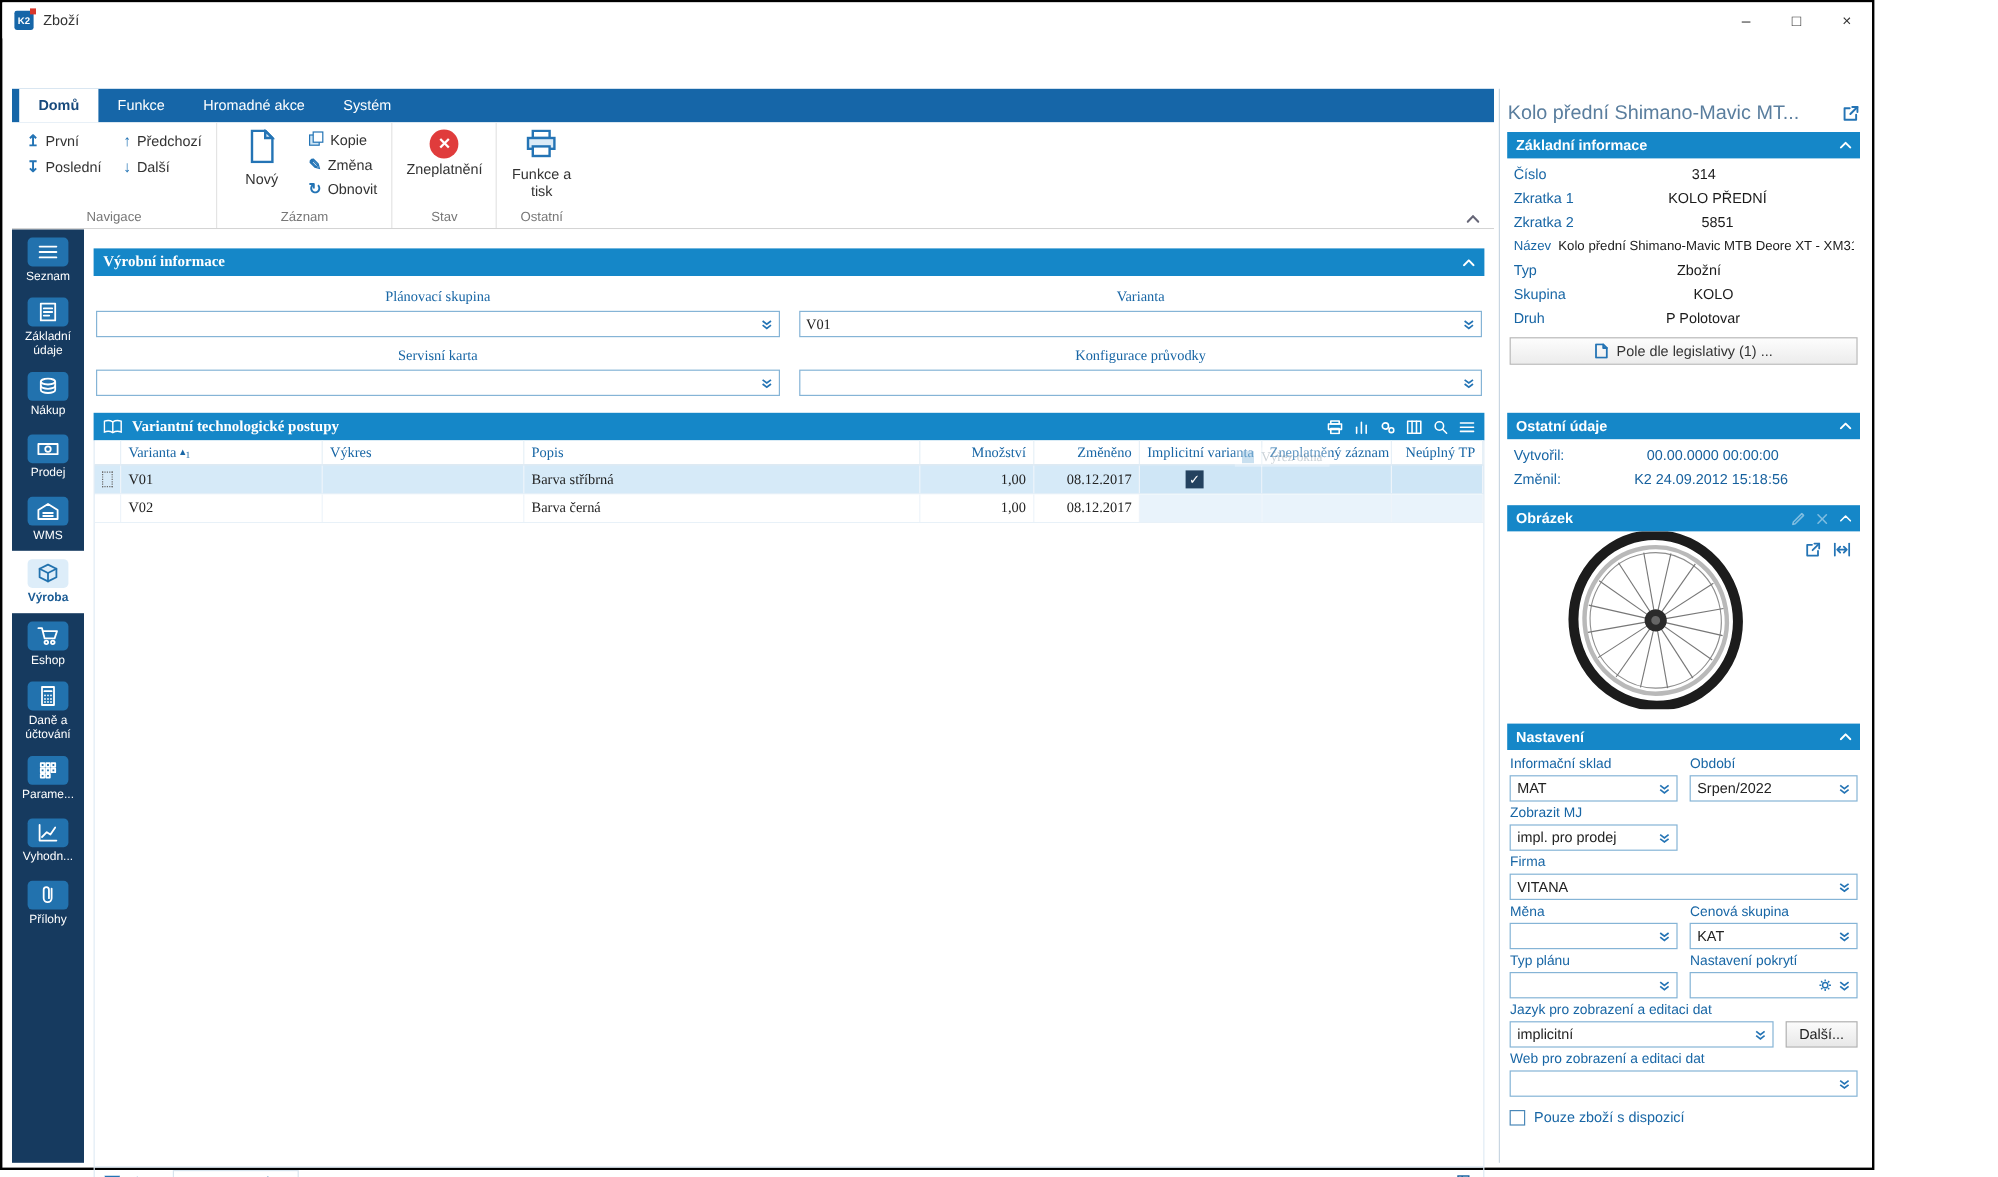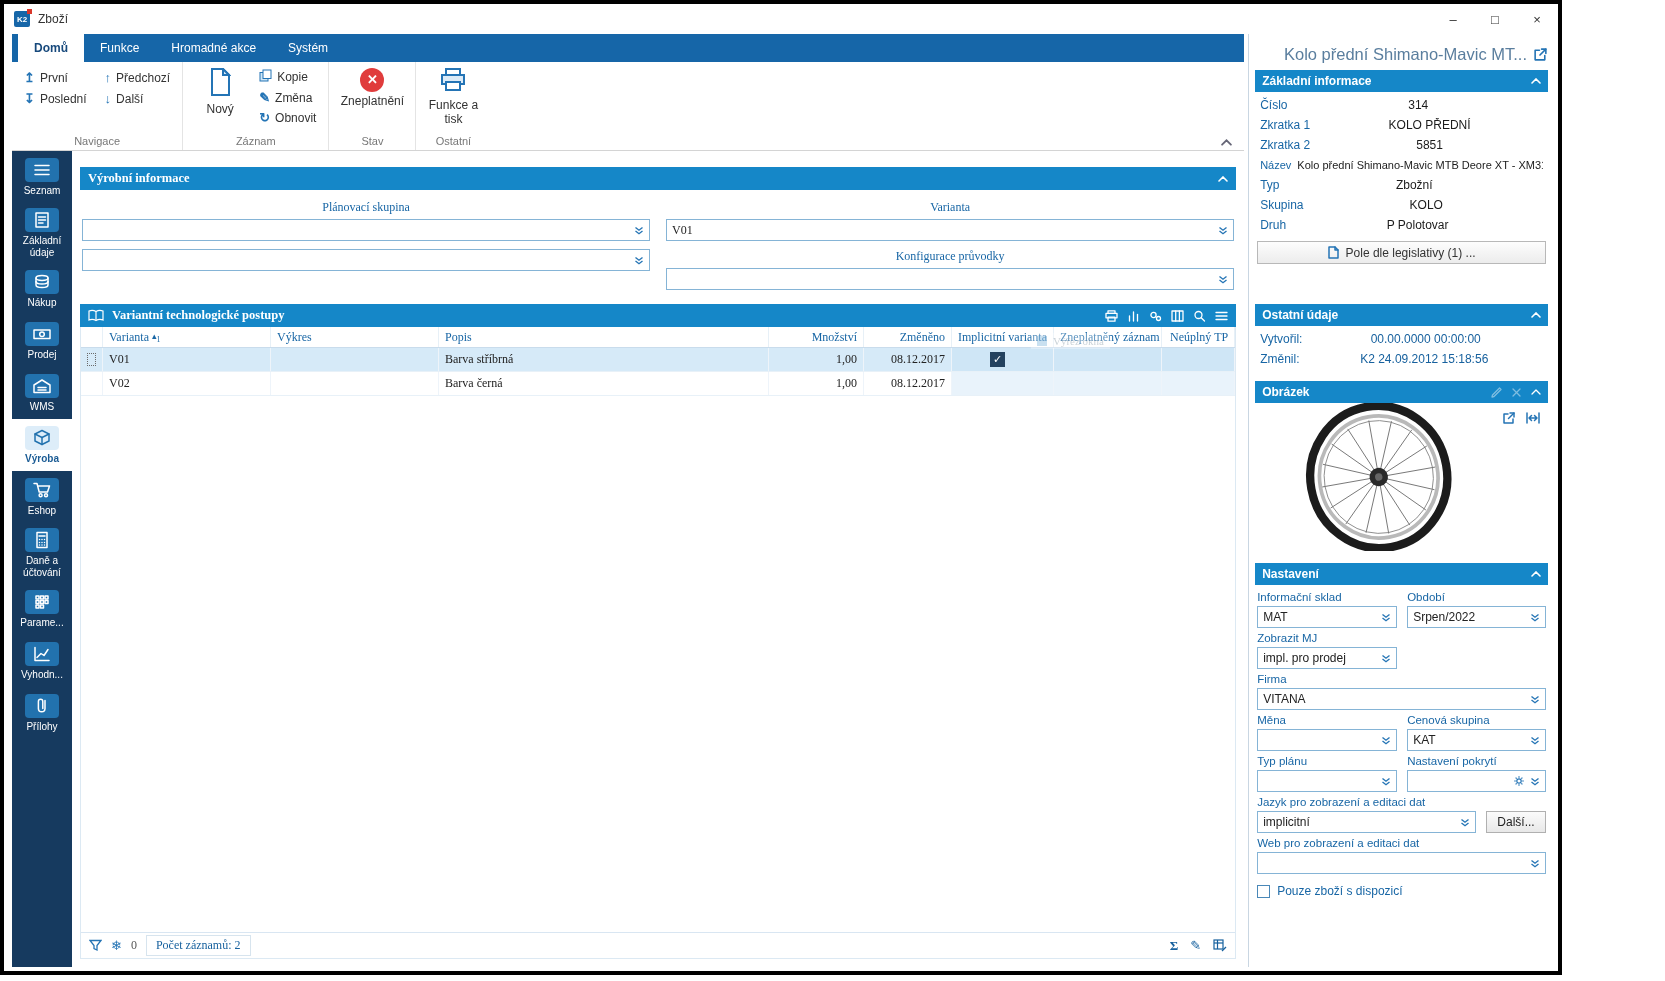--- a/index.html
+++ b/index.html
@@ -1,21 +1,21 @@
 <!DOCTYPE html>
 <html><head>
 <meta charset="utf-8">
 <title>Zboží</title>
 <style>
   html,body{margin:0;padding:0;background:#fff;}
   *{box-sizing:border-box;}
   .screen{width:1665px;height:981px;background:#fff;position:relative;overflow:hidden;
           font-family:"Liberation Sans",sans-serif;font-size:12px;color:#222;}
   .window{position:absolute;left:0;top:0;width:1562px;height:975px;background:#fff;
-          border:4px solid #000000;display:flex;flex-direction:column;}
+          border:2px solid #000000;display:flex;flex-direction:column;gap:42px;}
 
   
   .titlebar{height:30px;display:flex;align-items:center;padding-left:10px;background:#fff;flex:0 0 auto;}
   .app-icon{width:16px;height:16px;background:#1666a8;color:#fff;font-size:8px;font-weight:bold;
             display:flex;align-items:center;justify-content:center;border-radius:2px;position:relative;}
   .app-icon::after{content:"";position:absolute;right:-2px;top:-2px;width:5px;height:5px;background:#d9372b;}
   .title-text{margin-left:8px;color:#333;}
   .win-controls{margin-left:auto;display:flex;height:30px;}
   .win-btn{width:42px;display:flex;align-items:center;justify-content:center;color:#333;font-size:13px;}
 
@@ -104,21 +104,21 @@
   .flake{color:#2474b5;font-size:13px;}
   .sum{color:#17619e;font-weight:bold;font-size:13px;}
   .pencil{color:#17619e;font-size:13px;}
   .ghost{position:absolute;left:959px;top:182px;display:flex;gap:6px;align-items:center;
          color:#a0aeb8;font-size:11px;background:rgba(255,255,255,.55);padding:2px 6px;opacity:.55;}
   .gsq{width:10px;height:10px;background:#9ec7e4;display:inline-block;}
   .below-fill{flex:1;}
 
   
   .rtitle{display:flex;align-items:center;height:32px;gap:6px;flex:0 0 auto;}
-  .rtitle .t{flex:1;font-size:16.5px;color:#5a7e9e;white-space:nowrap;overflow:hidden;text-align:right;}
+  .rtitle .t{flex:1;font-size:16.5px;color:#5a7e9e;white-space:nowrap;overflow:hidden;}
   .blue-ic svg{display:block;stroke:#2474b5;fill:none;stroke-width:1.5;stroke-linecap:round;stroke-linejoin:round;}
   .rsec{height:22px;background:#1587c8;color:#fff;font-weight:bold;display:flex;align-items:center;
         gap:8px;padding:0 7px;font-size:12px;flex:0 0 auto;}
   .rsec .sp{flex:1;}
   .faint{opacity:.45;}
   .irows{padding:3px 2px 0;}
   .irow{display:flex;justify-content:space-between;align-items:center;min-height:20px;padding:0 3px;gap:6px;}
   .irow .l{color:#1866a5;white-space:nowrap;}
   .irow .v{color:#1b1b1b;text-align:center;white-space:nowrap;overflow:hidden;flex:1;}
   .irow.small{font-size:11px;}
@@ -415,20 +415,21 @@
               <div class="combo">
                 <span class="val">V01</span>
                 <span class="dd">
                       <svg width="10" height="9" viewBox="0 0 10 9">
                         <path d="M1.5 1.5 L5 4.2 L8.5 1.5 M1.5 5 L5 7.7 L8.5 5"></path>
                       </svg>
                     </span>
               </div>
             </div>
             <div class="field">
+              <label>Servisní karta</label>
               <div class="combo">
                 <span class="val"></span>
                 <span class="dd">
                       <svg width="10" height="9" viewBox="0 0 10 9">
                         <path d="M1.5 1.5 L5 4.2 L8.5 1.5 M1.5 5 L5 7.7 L8.5 5"></path>
                       </svg>
                     </span>
               </div>
             </div>
             <div class="field">

